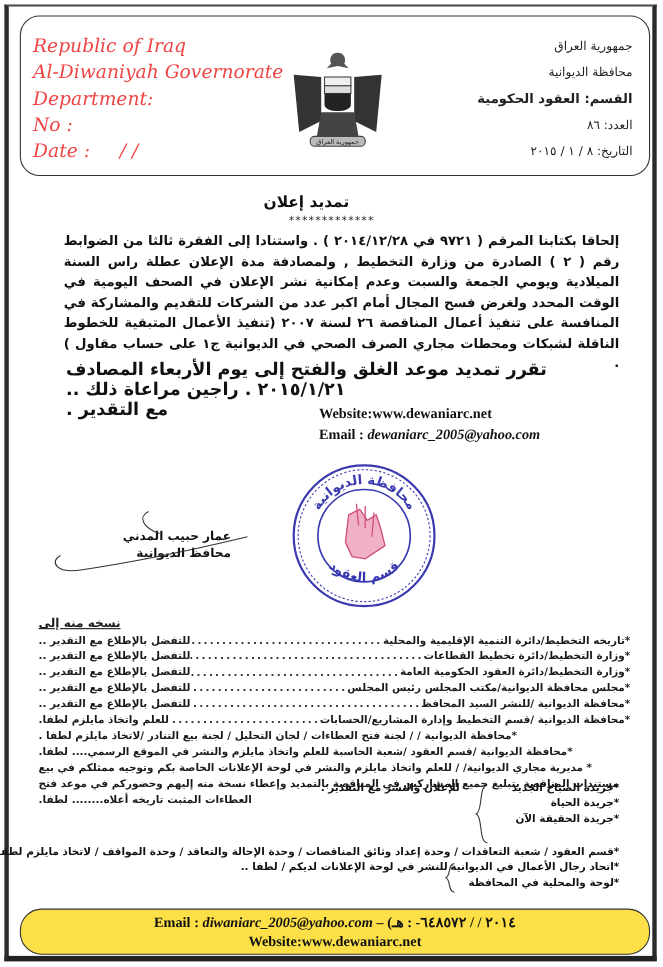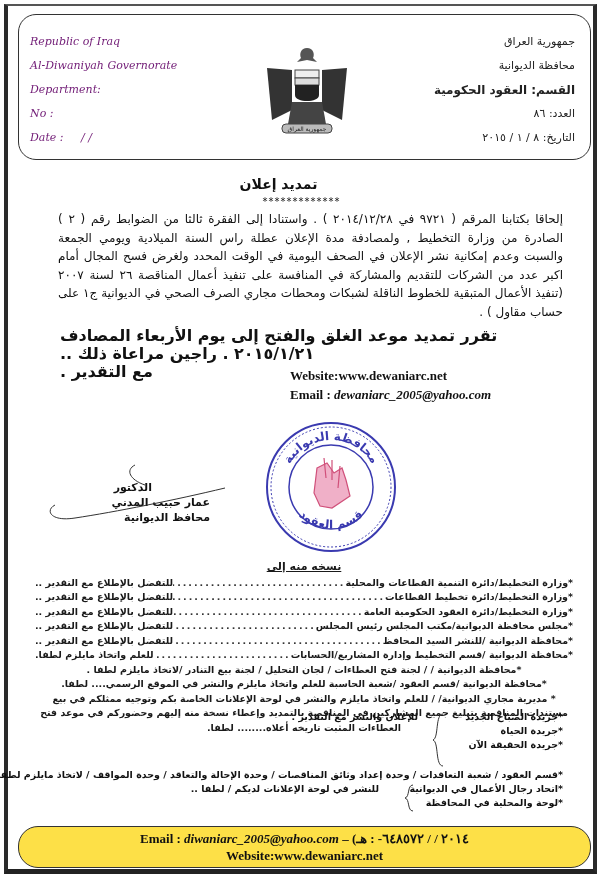--- a/index.html
+++ b/index.html
@@ -1,34 +1,34 @@
 <!DOCTYPE html>
 <html><head>
 <meta charset="utf-8">
 <style>
   html, body { margin:0; padding:0; background:#fff; }
   body { width:603px; height:879px; position:relative; overflow:hidden; font-family:"DejaVu Sans", sans-serif; color:#111; }
   .page-frame { position:absolute; left:4px; top:4px; width:593px; height:870px; border-left:4px solid #2a2a2a; border-right:4px solid #2a2a2a; border-top:2px solid #555; border-bottom:5px solid #222; box-sizing:border-box; }
   .header-box { position:absolute; left:18px; top:14px; width:573px; height:146px; border:1.5px solid #333; border-radius:18px; box-sizing:border-box; }
-  .en-head { position:absolute; left:30px; top:30px; font-family:"DejaVu Serif", serif; font-style:italic; font-size:11px; color:#701a75; }
+  .en-head { position:absolute; left:30px; top:30px; font-family:"DejaVu Serif", serif; font-style:italic; font-size:17px; color:#ef4444; }
   .en-head div { height:24px; line-height:24px; }
   .ar-head { position:absolute; right:28px; top:30px; direction:rtl; text-align:right; font-family:"DejaVu Sans", sans-serif; font-size:11px; color:#222; }
   .ar-head div { height:24px; line-height:24px; }
   .ar-head .dept { font-weight:bold; font-size:12px; }
   .emblem { position:absolute; left:262px; top:40px; width:90px; height:100px; }
   .title { position:absolute; left:0; width:557px; top:176px; text-align:center; font-weight:bold; font-size:14px; direction:rtl; }
   .stars { position:absolute; left:0; width:603px; top:196px; text-align:center; font-size:10px; letter-spacing:1px; }
-  .body-text { position:absolute; left:58px; right:40px; top:210px; direction:rtl; text-align:justify; text-align-last:right; font-weight:normal; font-size:12px; line-height:18.5px; }
+  .body-text { position:absolute; left:58px; right:40px; top:210px; direction:rtl; text-align:justify; text-align-last:right; font-weight:bold; font-size:12px; line-height:18.5px; }
   .body-text p { margin:0; }
   .decision { position:absolute; left:60px; right:40px; top:327px; direction:rtl; text-align:left; font-weight:bold; font-size:16px; line-height:18px; }
   .contact1 { position:absolute; left:290px; top:366px; font-family:"Liberation Serif", serif; font-weight:bold; font-size:13px; line-height:19px; }
   .contact1 .it { font-style:italic;font-family:Liberation Serif, serif; }
   .stamp { position:absolute; left:262px; top:418px; width:138px; height:138px; }
   .signature { position:absolute; left:40px; top:480px; width:170px; height:60px; direction:rtl; text-align:right; font-weight:bold; font-size:11px; line-height:15px; }
-  .copies { position:absolute; left:35px; right:30px; top:560px; direction:rtl; text-align:center; font-weight:bold; font-size:9.5px; line-height:14.5px; color:#1a1a1a; }
+  .copies { position:absolute; left:35px; right:30px; top:560px; direction:rtl; text-align:left; font-weight:bold; font-size:9.5px; line-height:14.5px; color:#1a1a1a; }
   .copies .heading { text-decoration:underline; font-size:11px; margin-bottom:1px; }
   .crow { display:flex; direction:rtl; white-space:nowrap; }
   .crow .dots { flex:1; overflow:hidden; color:#333; letter-spacing:2px; }
   .footer-box { position:absolute; left:18px; top:826px; width:573px; height:42px; border:1.5px solid #333; border-radius:20px; box-sizing:border-box; background:#fde047; text-align:center; font-family:"Liberation Serif", serif; font-weight:bold; font-size:13px; }
   .footer-box .l1 { margin-top:4px; height:17px; }
   .footer-box .it { font-style:italic; }
 </style>
 </head>
 <body>
 
@@ -105,29 +105,28 @@
   <g fill="none" stroke="#d0507a" stroke-width="1.2">
     <path d="M55 50 L65 45 L72 55 L80 50 L84 62 L88 78 L70 90 L58 88 L52 75 Z" fill="#f0b0c8"></path>
     <path d="M62 40 L64 60 M70 42 L70 62 M78 48 L76 70"></path>
   </g>
 </svg>
 
 <div class="signature">
   <svg style="position:absolute;left:-5px;top:-20px;width:200px;height:70px;" viewBox="0 0 200 70">
     <path d="M100 5 C90 10 95 20 110 25 M20 45 C10 50 15 62 40 58 C80 52 140 40 190 28" fill="none" stroke="#333" stroke-width="1"></path>
   </svg>
-  <div style="padding-right:58px;">الدكتور</div>
   <div>عمار حبيب المدني</div>
   <div>محافظ الديوانية</div>
 </div>
 
 <div class="copies">
   <div class="heading">نسخه منه إلى</div>
   <div class="crow">
-      <span>*وزارة التخطيط/دائرة التنمية القطاعات والمحلية</span>
+      <span>*تاريخه التخطيط/دائرة التنمية الإقليمية والمحلية</span>
       <span class="dots"> ........................................</span>
       <span>للتفضل بالإطلاع مع التقدير ..</span>
     </div>
   <div class="crow">
       <span>*وزارة التخطيط/دائرة تخطيط القطاعات</span>
       <span class="dots"> ...................................................</span>
       <span>للتفضل بالإطلاع مع التقدير ..</span>
     </div>
   <div class="crow">
       <span>*وزارة التخطيط/دائرة العقود الحكومية العامة</span>
@@ -169,21 +168,21 @@
 <div style="position:absolute;right:40px;top:768px;direction:rtl;font-weight:bold;font-size:9.5px;line-height:14px;white-space:nowrap;">*قسم العقود / شعبة التعاقدات / وحدة إعداد وثائق المناقصات / وحدة الإحالة والتعاقد / وحدة المواقف / لاتخاذ مايلزم لطفا .</div>
 
 <div style="position:absolute;right:40px;top:782px;width:540px;height:44px;direction:rtl;font-weight:bold;font-size:9.5px;line-height:14px;">
   <div style="position:absolute;right:0;top:0;">
     <div>*اتحاد رجال الأعمال في الديوانية</div>
     <div>*لوحة والمحلية في المحافظة</div>
   </div>
   <svg style="position:absolute;right:148px;top:2px;width:12px;height:28px;" viewBox="0 0 12 28">
       <path d="M10 1 C4 1 7 13 2 14 C7 15 4 27 10 27" fill="none" stroke="#333" stroke-width="1"></path>
     </svg>
-  <div style="position:absolute;right:184px;top:0;">للنشر في لوحة الإعلانات لديكم / لطفا ..</div>
+  <div style="position:absolute;right:156px;top:0;">للنشر في لوحة الإعلانات لديكم / لطفا ..</div>
 </div>
 
 <div class="footer-box">
   <div class="l1">
     <span>Email : </span><span class="it">diwaniarc_2005@yahoo.com</span><span> –   (٢٠١٤ /   /    ٦٤٨٥٧٢- : هـ</span>
   </div>
   <div>
     <span>Website:</span><span>www.dewaniarc.net</span>
   </div>
 </div>

